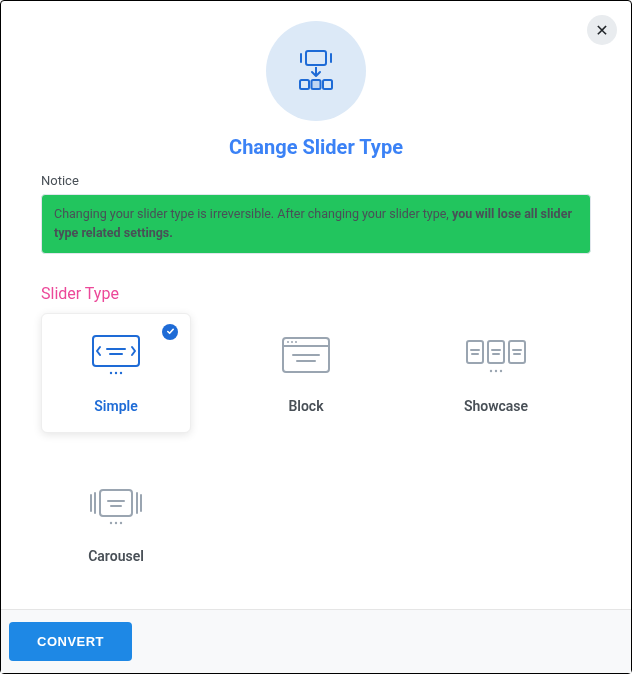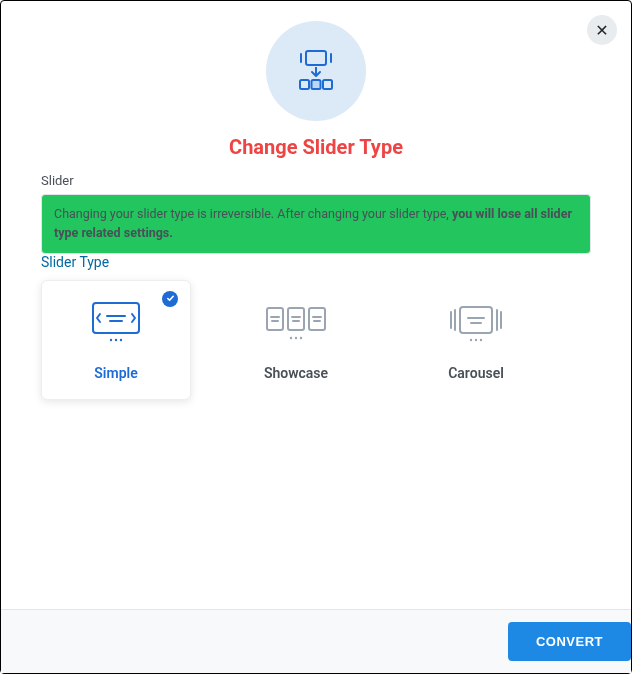--- a/index.html
+++ b/index.html
@@ -55,21 +55,21 @@
       border-radius: 50%;
       background: #dce9f7;
       display: flex;
       align-items: center;
       justify-content: center;
     }
     .title {
       text-align: center;
       font-size: 20px;
       font-weight: 700;
-      color: #ef4444;
+      color: #3b82f6;
       margin-top: 14px;
     }
     .notice-label {
       font-size: 13px;
       color: #495057;
       margin-top: 14px;
     }
     .notice-box {
       margin-top: 6px;
       padding: 10px 12px;
@@ -77,27 +77,28 @@
       border: 1px solid #e0e6ec;
       border-radius: 4px;
       font-size: 12.5px;
       color: #495057;
       line-height: 1.5;
     }
     .notice-box .bold {
       font-weight: 700;
     }
     .slider-type-label {
-      font-size: 14px;
-      color: #0369a1;
+      font-size: 16px;
+      color: #ec4899;
+      margin-top: 30px;
     }
     .options-grid {
       display: flex;
       flex-wrap: wrap;
-      gap: 30px 30px;
+      gap: 30px 40px;
       margin-top: 10px;
     }
     .option {
       width: 150px;
       height: 120px;
       border-radius: 6px;
       position: relative;
       display: flex;
       flex-direction: column;
       align-items: center;
@@ -126,23 +127,23 @@
       font-size: 14px;
       font-weight: 600;
       color: #495057;
     }
     .option.selected .option-label {
       color: #1e6bd6;
     }
     .footer {
       border-top: 1px solid #e5e5e5;
       background: #f8f9fa;
-      padding: 12px 0;
-      display: flex;
-      justify-content: flex-end;
+      padding: 12px 8px;
+      display: flex;
+      justify-content: flex-start;
     }
     .convert-btn {
       background: #1e88e5;
       color: #fff;
       border: none;
       padding: 12px 28px;
       font-size: 13px;
       font-weight: 700;
       letter-spacing: 0.5px;
       border-radius: 4px;
@@ -169,21 +170,21 @@
           <path d="M24 29 l4 4 l4 -4" stroke="#1e6bd6" stroke-width="2" fill="none" stroke-linecap="round" stroke-linejoin="round"></path>
           <rect x="12" y="37" width="9" height="9" rx="1.5" stroke="#1e6bd6" stroke-width="2" fill="none"></rect>
           <rect x="23.5" y="37" width="9" height="9" rx="1.5" stroke="#1e6bd6" stroke-width="2" fill="#1e6bd6" fill-opacity="0.15"></rect>
           <rect x="35" y="37" width="9" height="9" rx="1.5" stroke="#1e6bd6" stroke-width="2" fill="none"></rect>
         </svg>
       </div>
     </div>
 
     <h2 class="title">Change Slider Type</h2>
 
-    <div class="notice-label">Slider</div>
+    <div class="notice-label">Notice</div>
     <div class="notice-box">
       <span>Changing your slider type is irreversible. After changing your slider type, </span><span class="bold">you will lose all slider type related settings.</span>
     </div>
 
     <div class="slider-type-label">Slider Type</div>
 
     <div class="options-grid">
 
       <div class="option selected">
         <div class="check-badge">
@@ -199,20 +200,34 @@
             <line x1="20" y1="17" x2="38" y2="17" stroke="#1e6bd6" stroke-width="2" stroke-linecap="round"></line>
             <line x1="23" y1="22" x2="35" y2="22" stroke="#1e6bd6" stroke-width="2" stroke-linecap="round"></line>
             <circle cx="24" cy="41" r="1.2" fill="#1e6bd6"></circle>
             <circle cx="29" cy="41" r="1.2" fill="#1e6bd6"></circle>
             <circle cx="34" cy="41" r="1.2" fill="#1e6bd6"></circle>
           </svg>
         </div>
         <div class="option-label">Simple</div>
       </div>
 
+      <div class="option">
+        <div>
+          <svg width="58" height="48" viewBox="0 0 58 48">
+            <rect x="6" y="6" width="46" height="34" rx="3" stroke="#9aa5b1" stroke-width="2" fill="none"></rect>
+            <line x1="6" y1="14" x2="52" y2="14" stroke="#9aa5b1" stroke-width="2"></line>
+            <circle cx="11" cy="10" r="1" fill="#9aa5b1"></circle>
+            <circle cx="15" cy="10" r="1" fill="#9aa5b1"></circle>
+            <circle cx="19" cy="10" r="1" fill="#9aa5b1"></circle>
+            <line x1="16" y1="23" x2="42" y2="23" stroke="#9aa5b1" stroke-width="2" stroke-linecap="round"></line>
+            <line x1="20" y1="29" x2="38" y2="29" stroke="#9aa5b1" stroke-width="2" stroke-linecap="round"></line>
+          </svg>
+        </div>
+        <div class="option-label">Block</div>
+      </div>
 
       <div class="option">
         <div>
           <svg width="66" height="48" viewBox="0 0 66 48">
             <rect x="4" y="9" width="16" height="22" rx="2" stroke="#9aa5b1" stroke-width="2" fill="none"></rect>
             <line x1="8" y1="18" x2="16" y2="18" stroke="#9aa5b1" stroke-width="2" stroke-linecap="round"></line>
             <line x1="9" y1="22" x2="15" y2="22" stroke="#9aa5b1" stroke-width="2" stroke-linecap="round"></line>
             <rect x="25" y="9" width="16" height="22" rx="2" stroke="#9aa5b1" stroke-width="2" fill="none"></rect>
             <line x1="29" y1="18" x2="37" y2="18" stroke="#9aa5b1" stroke-width="2" stroke-linecap="round"></line>
             <line x1="30" y1="22" x2="36" y2="22" stroke="#9aa5b1" stroke-width="2" stroke-linecap="round"></line>

